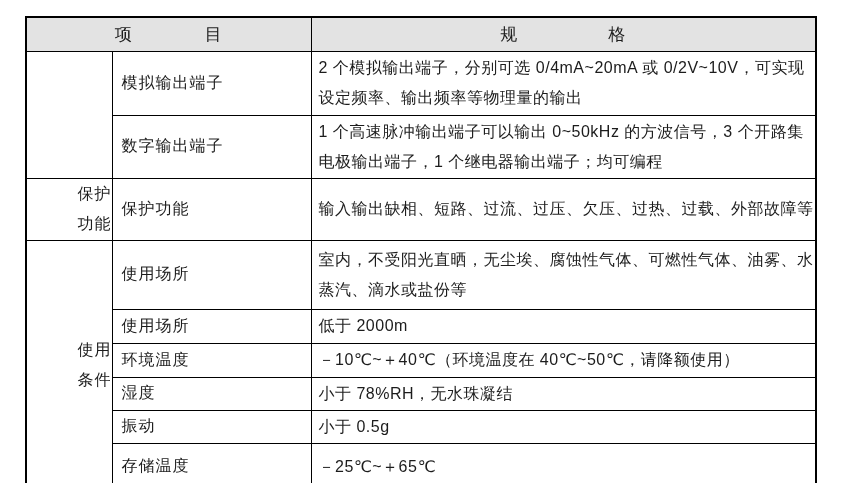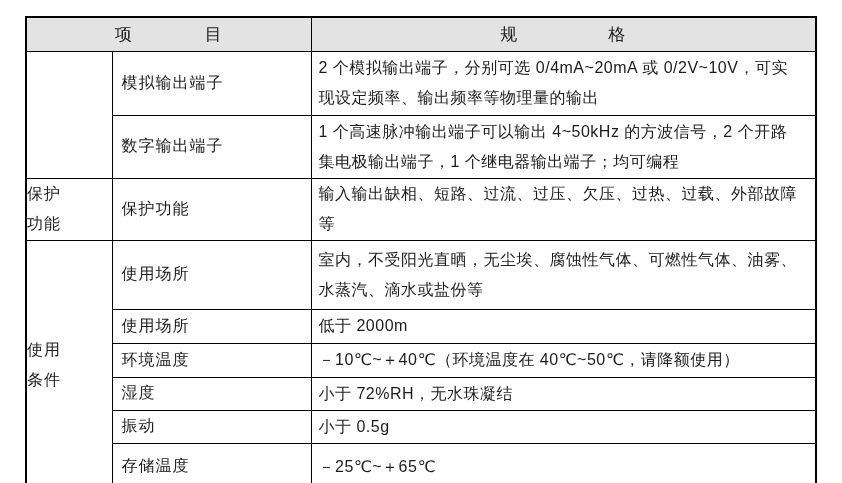--- a/index.html
+++ b/index.html
@@ -47,34 +47,34 @@
   tr.h-r2 { height: 63px; }
   tr.h-r3 { height: 62px; }
   tr.h-r4 { height: 69px; }
   tr.h-r5 { height: 34px; }
   tr.h-r6 { height: 34px; }
   tr.h-r7 { height: 33px; }
   tr.h-r8 { height: 33px; }
   tr.h-r9 { height: 48px; }
 
   td.group-cell {
-    text-align: left;
+    text-align: right;
     white-space: pre-line;
     line-height: 30px;
     letter-spacing: 1px;
   }
   td.item-cell {
     padding-left: 9px;
     padding-right: 4px;
     text-align: left;
     letter-spacing: 1px;
   }
   td.spec-cell {
     padding-left: 7px;
-    padding-right: 15px;
+    padding-right: 0;
     text-align: left;
     line-height: 30px;
     letter-spacing: 0.5px;
   }
 </style>
 </head>
 <body>
 
 <table class="spec-table">
   <colgroup>
@@ -89,21 +89,21 @@
     </tr>
   </thead>
   <tbody>
     <tr class="h-r1">
       <td class="group-cell" rowspan="2"></td>
       <td class="item-cell">模拟输出端子</td>
       <td class="spec-cell">2 个模拟输出端子，分别可选 0/4mA~20mA 或 0/2V~10V，可实现设定频率、输出频率等物理量的输出</td>
     </tr>
     <tr class="h-r2">
       <td class="item-cell">数字输出端子</td>
-      <td class="spec-cell">1 个高速脉冲输出端子可以输出 4~50kHz 的方波信号，2 个开路集电极输出端子，1 个继电器输出端子；均可编程</td>
+      <td class="spec-cell">1 个高速脉冲输出端子可以输出 0~50kHz 的方波信号，3 个开路集电极输出端子，1 个继电器输出端子；均可编程</td>
     </tr>
     <tr class="h-r3">
       <td class="group-cell">保护
 功能</td>
       <td class="item-cell">保护功能</td>
       <td class="spec-cell">输入输出缺相、短路、过流、过压、欠压、过热、过载、外部故障等</td>
     </tr>
     <tr class="h-r4">
       <td class="group-cell" rowspan="6">使用
 条件</td>
@@ -113,21 +113,21 @@
     <tr class="h-r5">
       <td class="item-cell">使用场所</td>
       <td class="spec-cell">低于 2000m</td>
     </tr>
     <tr class="h-r6">
       <td class="item-cell">环境温度</td>
       <td class="spec-cell">－10℃~＋40℃（环境温度在 40℃~50℃，请降额使用）</td>
     </tr>
     <tr class="h-r7">
       <td class="item-cell">湿度</td>
-      <td class="spec-cell">小于 72%RH，无水珠凝结</td>
+      <td class="spec-cell">小于 78%RH，无水珠凝结</td>
     </tr>
     <tr class="h-r8">
       <td class="item-cell">振动</td>
       <td class="spec-cell">小于 0.5g</td>
     </tr>
     <tr class="h-r9">
       <td class="item-cell">存储温度</td>
       <td class="spec-cell">－25℃~＋65℃</td>
     </tr>
   </tbody>

